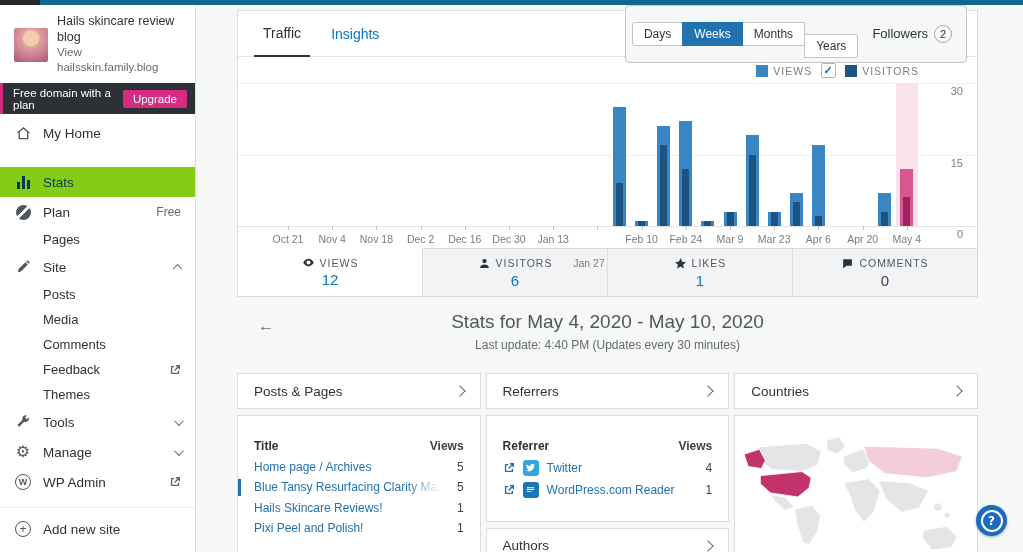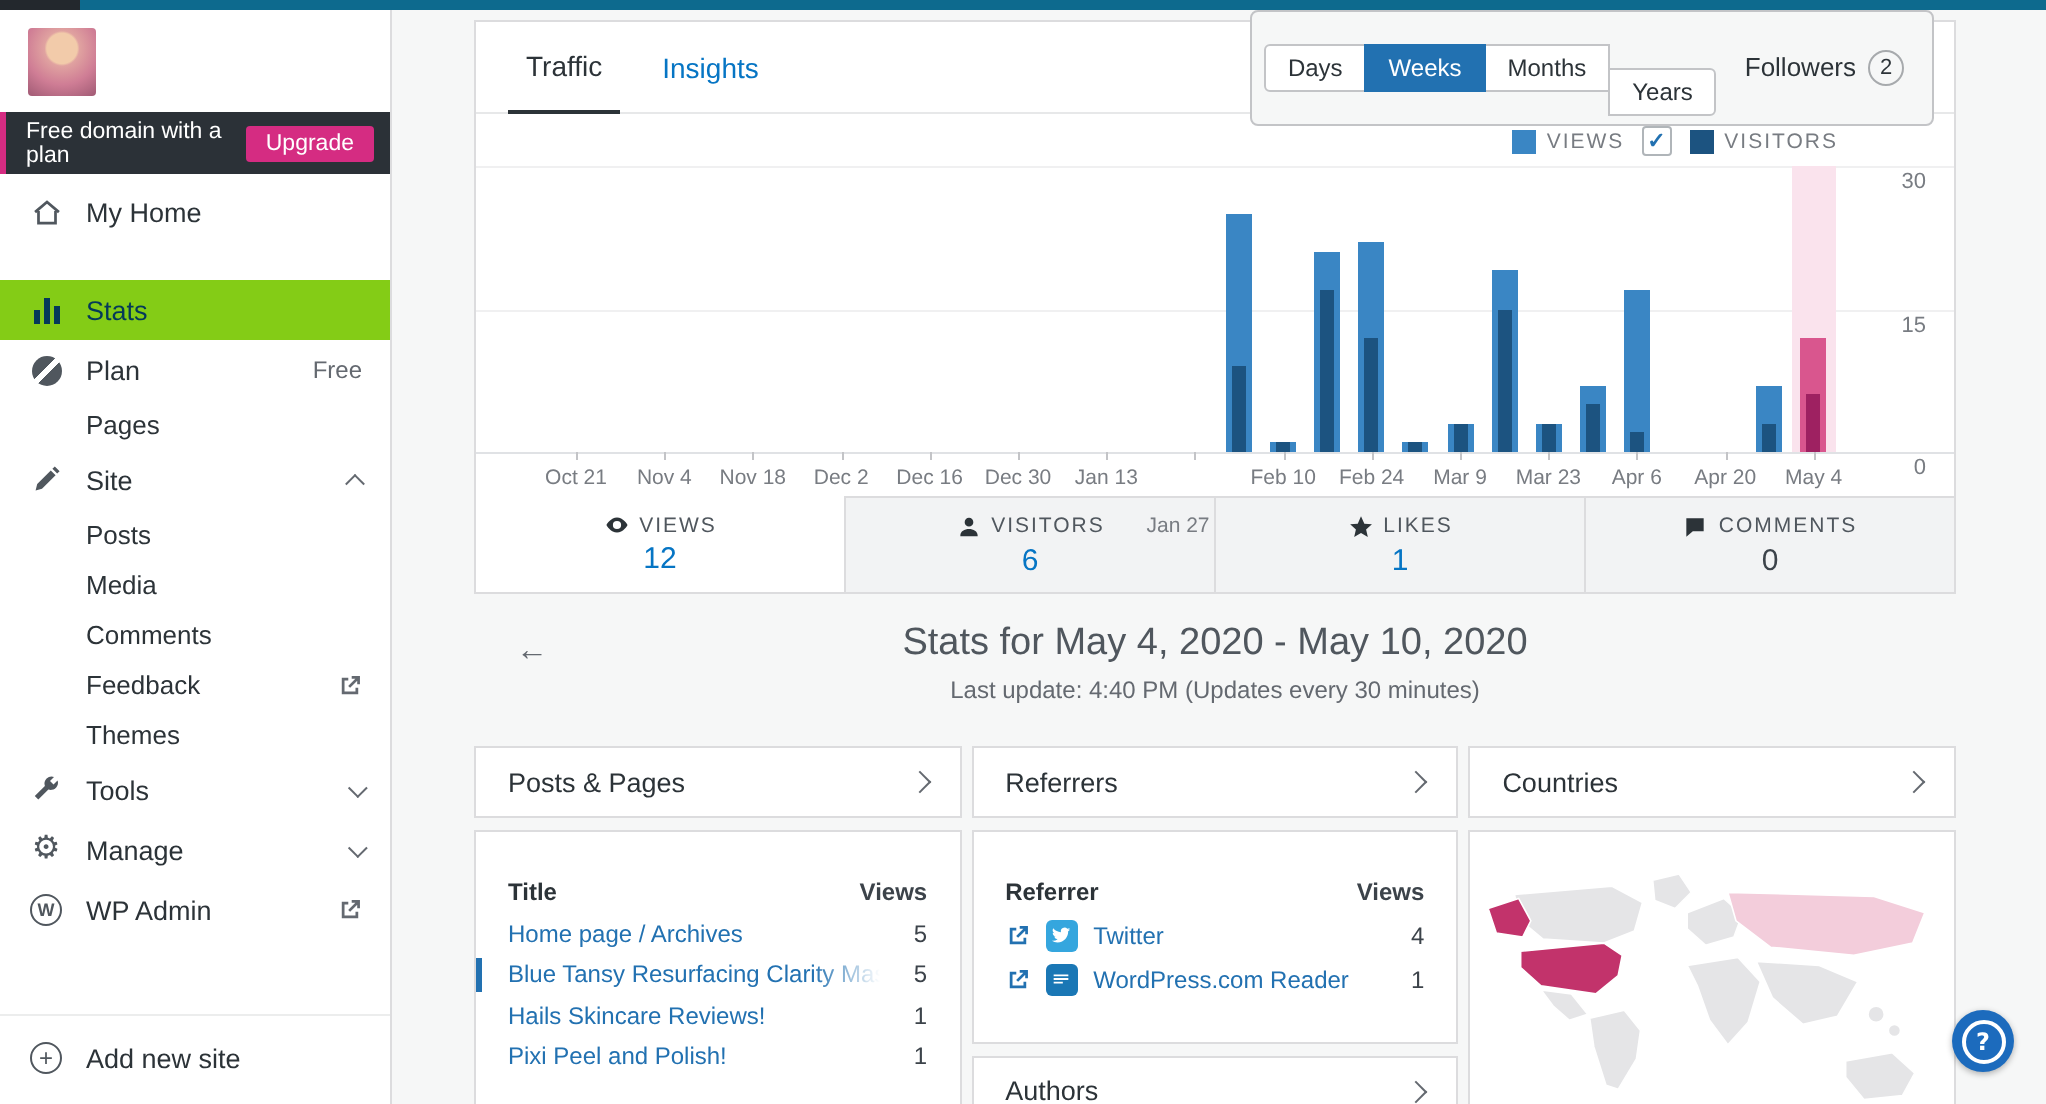--- a/index.html
+++ b/index.html
@@ -112,20 +112,24 @@
 </head>
 <body>
 
 <div class="masterbar">
     <div class="corner"></div>
   </div>
 
 <aside class="sidebar">
   <div class="site-card">
     <div class="avatar"></div>
+    <div>
+      <div class="site-title">Hails skincare review blog</div>
+      <div class="site-url">View hailsskin.family.blog</div>
+    </div>
   </div>
   <div class="upgrade">
     <span>Free domain with a plan</span>
     <button class="upgrade-btn">Upgrade</button>
   </div>
   <nav class="nav">
     <div class="nav-item">
       <span class="nicon">
           <svg width="17" height="17" viewBox="0 0 20 20" fill="none" stroke="#50575e" stroke-width="1.6">
             <path d="M3 9.5L10 3.5l7 6"></path>

